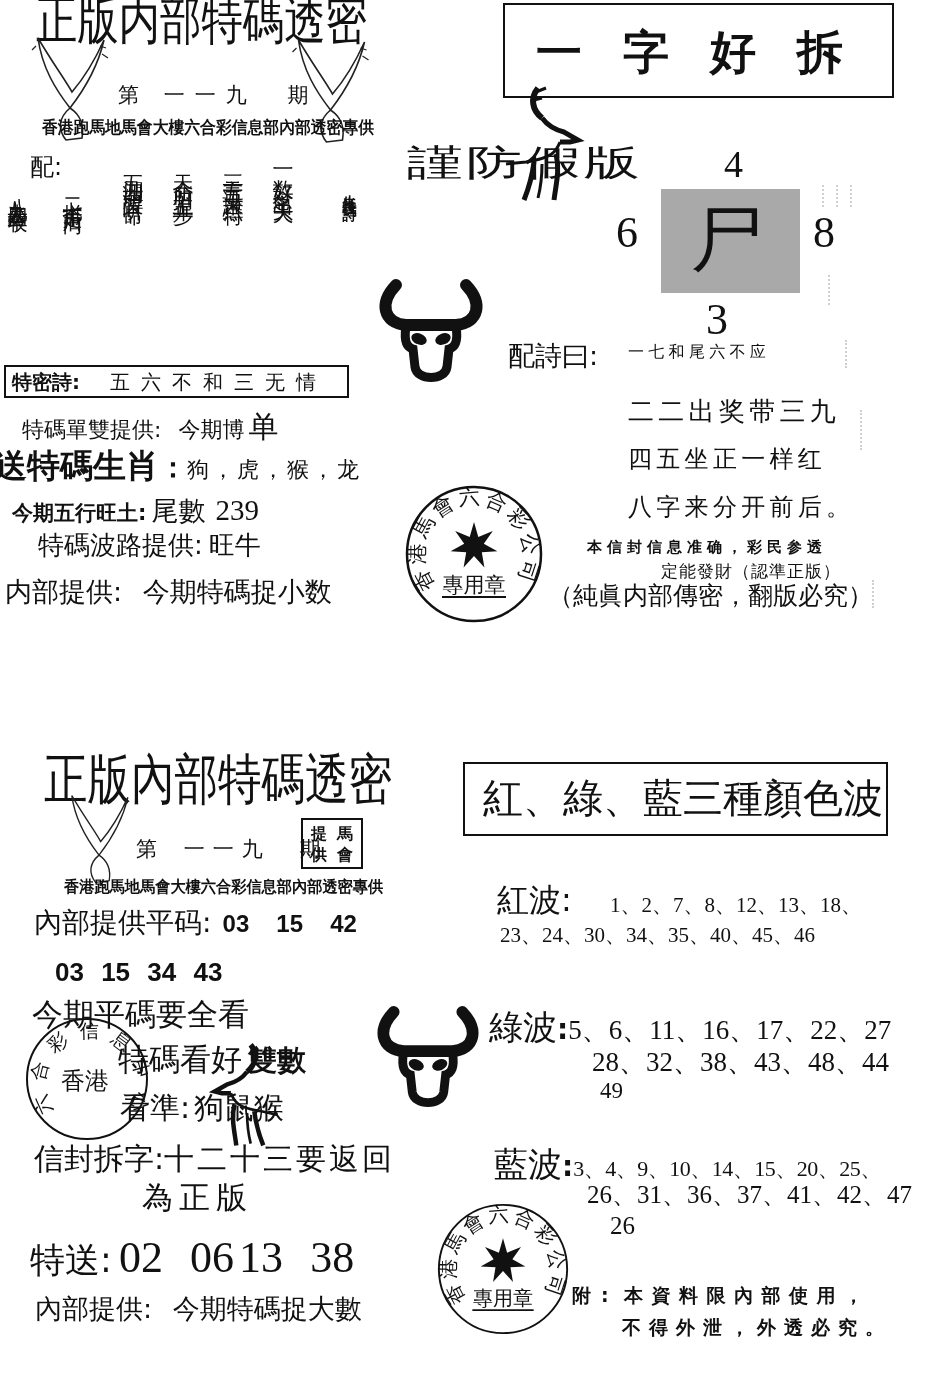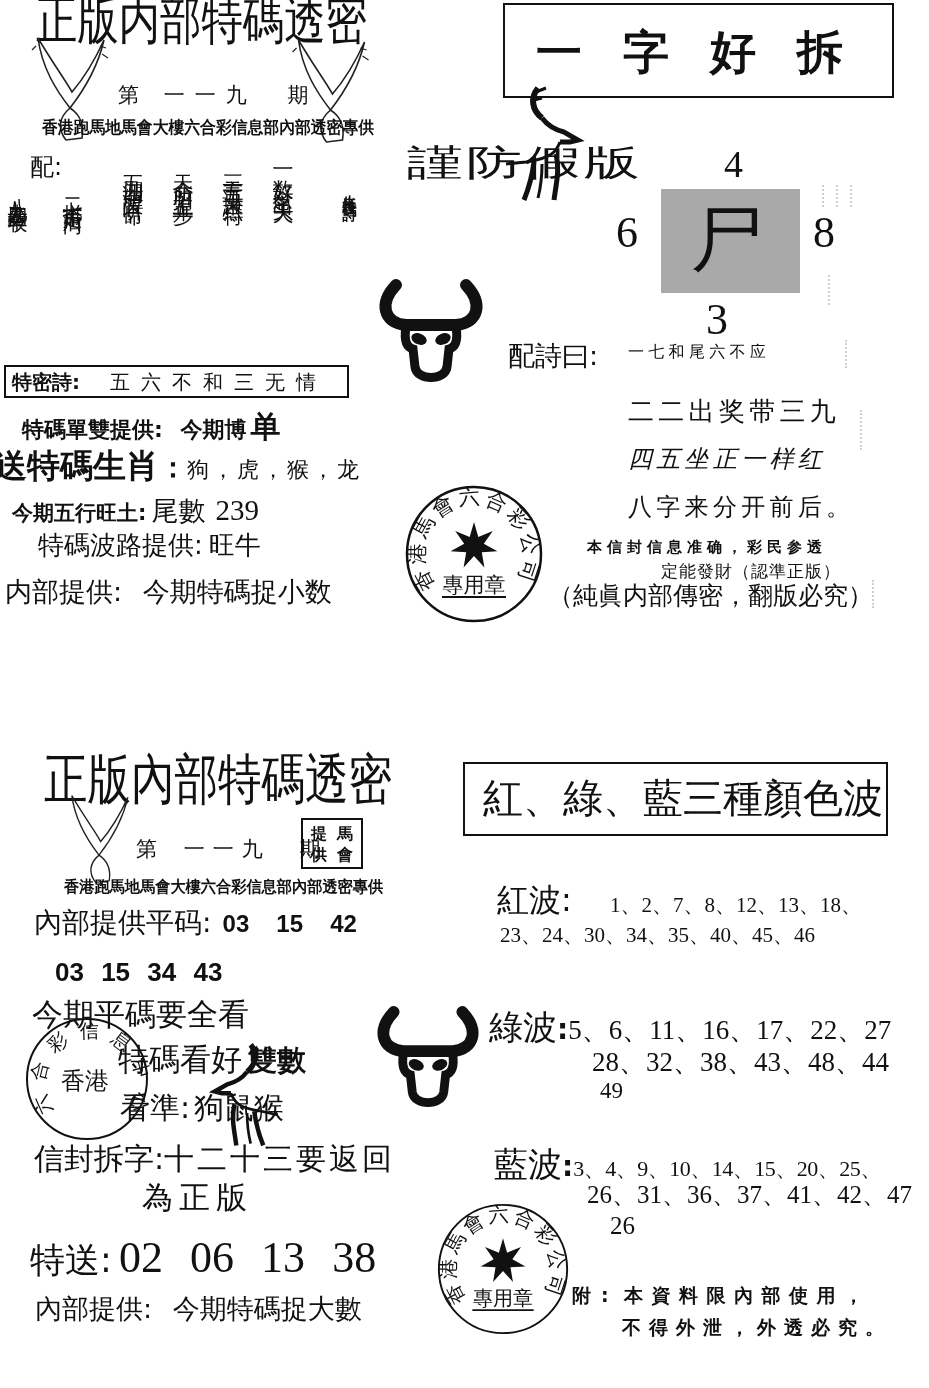--- a/index.html
+++ b/index.html
@@ -44,21 +44,21 @@
 <div class="vcol" style="left:172px;top:158px;font-size:21px;letter-spacing:5px;">天命所归上五步</div>
 <div class="vcol" style="left:222px;top:158px;font-size:21px;letter-spacing:5px;">三言五语来点特</div>
 <div class="vcol" style="left:272px;top:158px;font-size:21px;letter-spacing:5px;">一数好念出头天</div>
 <div class="vcol bold" style="left:343px;top:183px;font-size:14px;letter-spacing:3px;">生肖特碼詩:</div>
 
 <div class="boxed" style="left:4px;top:365px;width:345px;height:33px;">
   <span class="a bold" style="left:6px;top:5px;font-size:20px;">特密詩:</span>
   <span class="a" style="left:104px;top:5px;font-size:20px;letter-spacing:11px;">五六不和三无情</span>
 </div>
 
-<div class="a" style="left:22px;top:412px;font-size:22px;font-weight:bold;">
+<div class="a" style="left:22px;top:412px;font-size:22px;">
   <span>特碼單雙提供:</span>
   <span style="margin-left:10px;">今期博</span><span style="font-size:30px;margin-left:4px;">单</span>
 </div>
 
 <div class="a" style="left:-6px;top:449px;">
   <span class="bold" style="font-size:33px;">送特碼生肖</span><span class="bold" style="font-size:28px;">：</span><span style="font-size:22px;letter-spacing:3px;">狗，虎，猴，龙</span>
 </div>
 
 <div class="a" style="left:12px;top:496px;">
   <span class="bold" style="font-size:21px;">今期五行旺土:</span>
@@ -102,21 +102,21 @@
 <svg style="left:376px;top:281px;" width="110" height="104" viewBox="0 0 110 104">
   <path d="M20 4 C 3 22, 7 42, 30 44 L 80 44 C 103 42, 107 22, 90 4" fill="none" stroke="#111" stroke-width="12" stroke-linecap="round"></path>
   <path d="M30 46 C 28 58, 30 66, 37 68 L 39 86 C 41 100, 69 100, 71 86 L 73 68 C 80 66, 82 58, 80 46" fill="none" stroke="#111" stroke-width="9"></path>
   <ellipse cx="43" cy="58" rx="8" ry="5.5" transform="rotate(22 43 58)" fill="#111"></ellipse>
   <ellipse cx="67" cy="58" rx="8" ry="5.5" transform="rotate(-22 67 58)" fill="#111"></ellipse>
 </svg>
 
 <div class="a" style="left:508px;top:342px;font-size:27px;">配詩曰:</div>
 <div class="a" style="left:628px;top:344px;font-size:16px;letter-spacing:4.3px;">一七和尾六不应</div>
 <div class="a" style="left:628px;top:398px;font-size:26px;letter-spacing:4.3px;">二二出奖带三九</div>
-<div class="a" style="left:628px;top:447px;font-size:24px;letter-spacing:4.3px;font-style:italic;">四五坐正一样红</div>
+<div class="a" style="left:628px;top:447px;font-size:24px;letter-spacing:4.3px;">四五坐正一样红</div>
 <div class="a" style="left:628px;top:495px;font-size:24px;letter-spacing:4.3px;">八字来分开前后。</div>
 
 <svg style="left:404px;top:484px;" width="140" height="140" viewBox="0 0 140 140">
   <defs>
       <path id="ringA" d="M 31.7 102.1 A 50 50 0 1 1 108.3 102.1"></path>
     </defs>
   <circle cx="70" cy="70" r="67" fill="none" stroke="#111" stroke-width="2.5"></circle>
   <text font-size="21" fill="#111" font-family="DejaVu Sans, sans-serif">
     <textPath href="#ringA" textLength="218" lengthAdjust="spacing">香港馬會六合彩公司</textPath>
   </text>
@@ -209,21 +209,21 @@
 
 <div class="a" style="left:34px;top:1144px;font-size:30px;">
   <span>信封拆字:</span><span style="letter-spacing:3px;">十二十三要返回</span>
 </div>
 <div class="a" style="left:142px;top:1182px;font-size:31px;letter-spacing:6px;">為正版</div>
 
 <div class="a" style="left:30px;top:1236px;">
   <span style="font-size:35px;">特送:</span>
   <span class="serif" style="font-size:44px;margin-left:2px;">02</span>
   <span class="serif" style="font-size:44px;margin-left:22px;">06</span>
-  <span class="serif" style="font-size:44px;margin-left:22px;">13</span>
+  <span class="serif" style="font-size:44px;">13</span>
   <span class="serif" style="font-size:44px;margin-left:22px;">38</span>
 </div>
 
 <div class="a" style="left:35px;top:1295px;font-size:27px;">
   <span>內部提供:</span>
   <span style="margin-left:12px;">今期特碼捉大數</span>
 </div>
 
 <div class="boxed" style="left:463px;top:762px;width:425px;height:74px;">
   <span class="a" style="left:18px;top:14px;font-size:40px;">紅、綠、藍三種顏色波</span>

